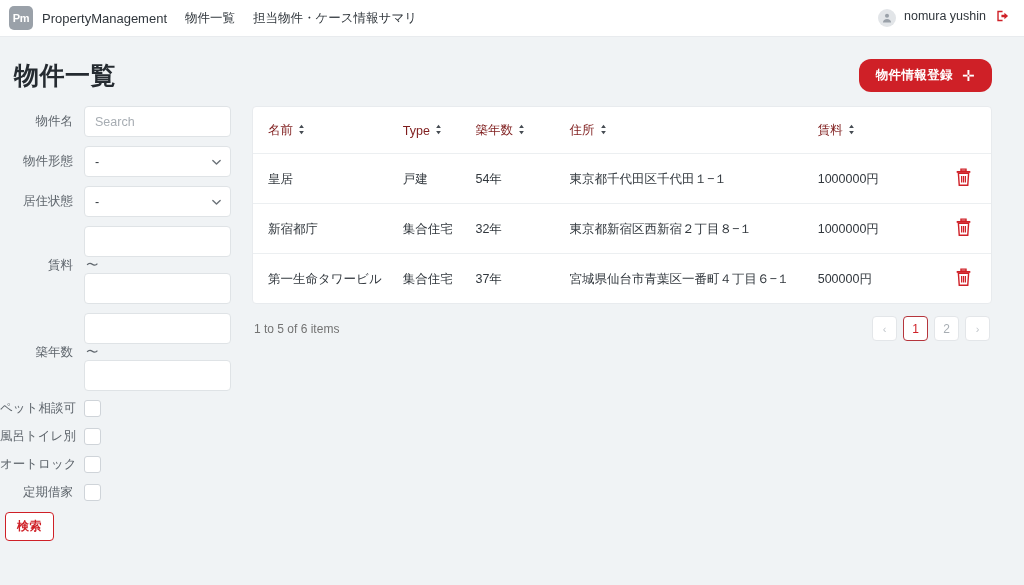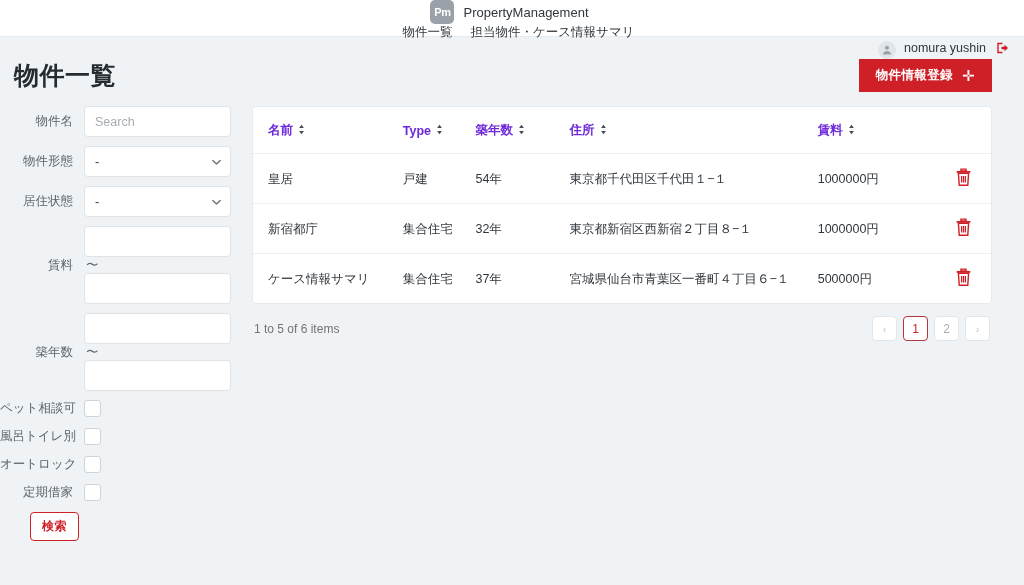--- a/index.html
+++ b/index.html
@@ -21,21 +21,20 @@
 
   
   .navbar {
     height: 37px;
     background: #ffffff;
     border-bottom: 1px solid #e8ebee;
     display: flex;
     align-items: center;
     padding: 0 14px 0 9px;
     position: relative;
-    flex-direction: column;
   }
   .brand-group {
     display: flex;
     align-items: center;
     gap: 9px;
   }
   .brand-logo {
     width: 24px;
     height: 24px;
     border-radius: 5px;
@@ -103,21 +102,21 @@
     font-size: 25px;
     font-weight: 700;
     color: #252b31;
     letter-spacing: 0.5px;
   }
   .btn-register {
     margin-left: auto;
     background: #cf2027;
     color: #ffffff;
     border: none;
-    border-radius: 0;
+    border-radius: 12px;
     height: 33px;
     padding: 0 17px;
     font-size: 12.5px;
     font-weight: 700;
     font-family: inherit;
     cursor: pointer;
     display: flex;
     align-items: center;
     gap: 9px;
     letter-spacing: 0.4px;
@@ -240,21 +239,21 @@
     height: 17px;
     border: 1px solid #cfd4d9;
     border-radius: 3px;
     background: #ffffff;
     cursor: pointer;
     appearance: none;
     -webkit-appearance: none;
     margin: 0;
   }
   .search-row {
-    padding-left: 30px;
+    padding-left: 5px;
     margin-top: 6px;
   }
   .btn-search {
     background: #ffffff;
     color: #cf2027;
     border: 1px solid #cf2027;
     border-radius: 4px;
     height: 29px;
     padding: 0 11px;
     font-size: 12px;
@@ -277,22 +276,22 @@
     overflow: hidden;
   }
   table.grid {
     width: 100%;
     border-collapse: collapse;
     table-layout: fixed;
   }
   table.grid th {
     text-align: left;
     font-size: 12.5px;
-    font-weight: 700;
-    color: #6d28d9;
+    font-weight: 400;
+    color: #7f1d1d;
     padding: 15px 0 14px 0;
     border-bottom: 1px solid #eceff1;
     white-space: nowrap;
   }
   table.grid th .th-in {
     display: inline-flex;
     align-items: center;
     gap: 5px;
     cursor: pointer;
   }
@@ -579,21 +578,21 @@
                     <path d="M6.3 1.2h5.4v1.9H6.3z" fill="none" stroke="#cf2027" stroke-width="1.4"></path>
                     <rect x="1.8" y="3.1" width="14.4" height="2" fill="#cf2027"></rect>
                     <path d="M3.6 5.6h10.8l-.9 12.6H4.5z" fill="none" stroke="#cf2027" stroke-width="1.5"></path>
                     <path d="M7 8.3v7M11 8.3v7M9 8.3v7" stroke="#cf2027" stroke-width="1.3"></path>
                   </svg>
                 </span>
               </button>
             </td>
           </tr>
           <tr>
-            <td class="c-name">ケース情報サマリ</td>
+            <td class="c-name">第一生命タワービル</td>
             <td class="c-type">集合住宅</td>
             <td class="c-age">37年</td>
             <td class="c-addr">宮城県仙台市青葉区一番町４丁目６−１</td>
             <td class="c-rent">500000円</td>
             <td class="c-del">
               <button class="del-btn">
                 <span>
                   <svg width="17" height="19" viewBox="0 0 18 20">
                     <path d="M6.3 1.2h5.4v1.9H6.3z" fill="none" stroke="#cf2027" stroke-width="1.4"></path>
                     <rect x="1.8" y="3.1" width="14.4" height="2" fill="#cf2027"></rect>

